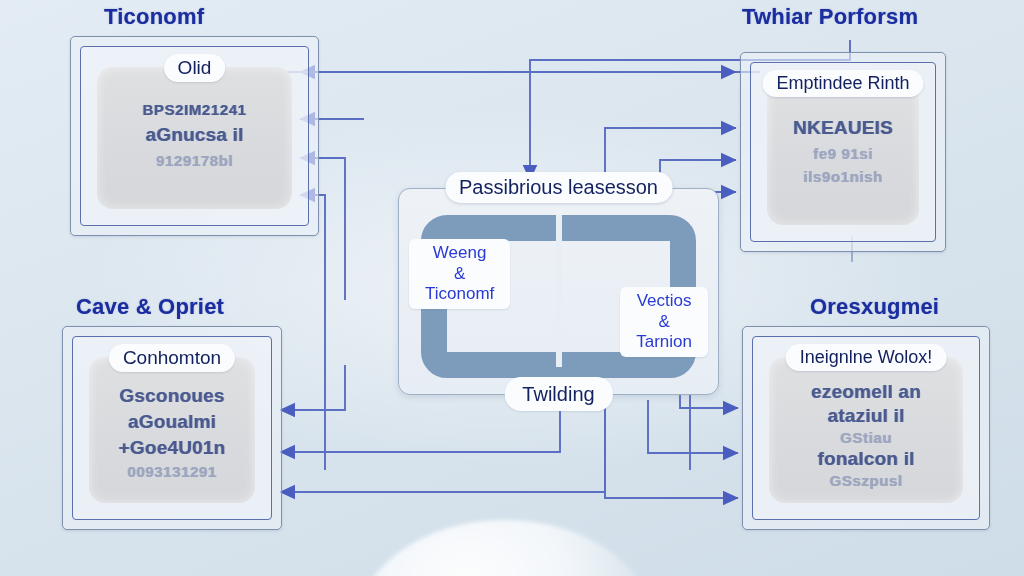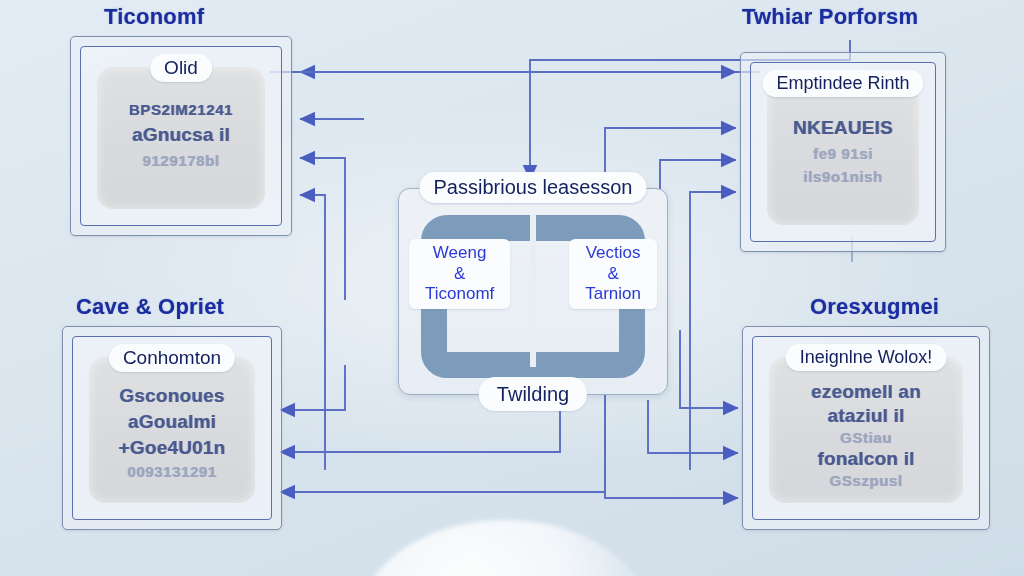--- a/index.html
+++ b/index.html
@@ -101,21 +101,21 @@
     opacity: 0.9;
   }
   .ptxt.dim { opacity: 0.55; color: #6d7ea8; }
   .ptxt.big { font-size: 19px; letter-spacing: 0.2px; }
 
   
   .hub {
     position: absolute;
     left: 398px;
     top: 188px;
-    width: 270px;
+    width: 321px;
     height: 207px;
     box-sizing: border-box;
     border: 1.6px solid #9fb0c6;
     border-radius: 12px;
     background: linear-gradient(180deg, #eef2f7 0%, #e7edf4 100%);
     box-shadow: 0 2px 6px rgba(90,115,150,0.20);
   }
   .hub-title {
     position: absolute;
     left: 50%;
@@ -211,21 +211,21 @@
       <path d="M850,40 L850,60 L530,60 L530,180"></path>
     </g>
 
     <g fill="none" stroke="#8fa0c6" stroke-width="1.6">
       <path d="M852,236 L852,262"></path>
     </g>
   </svg>
 
   <div class="group-title" style="left:104px; top:4px;">Ticonomf</div>
 
-  <div class="panel" style="left:70px; top:36px; width:222px; height:200px;">
+  <div class="panel" style="left:70px; top:36px; width:249px; height:200px;">
     <div class="panel-inner">
       <div class="card">
         <div class="card-title">Olid</div>
         <div class="lines">
           <div class="ptxt">BPS2IM21241</div>
           <div class="ptxt big">aGnucsa il</div>
           <div class="ptxt dim">9129178bl</div>
         </div>
       </div>
     </div>
@@ -279,19 +279,19 @@
     </div>
   </div>
 
   <div class="hub">
     <div class="ring"></div>
     <div class="ring-split"></div>
     <div class="hub-title">Passibrious leasesson</div>
     <div class="hub-chip left" style="white-space:pre-line;">Weeng
 &amp;
 Ticonomf</div>
-    <div class="hub-chip right" style="white-space:pre-line;">Vectios
+    <div class="hub-chip right" style="white-space:pre-line;margin-top:48px;">Vectios
 &amp;
 Tarnion</div>
     <div class="hub-chip bottom">Twilding</div>
   </div>
 
 </div>
 
 </body></html>

